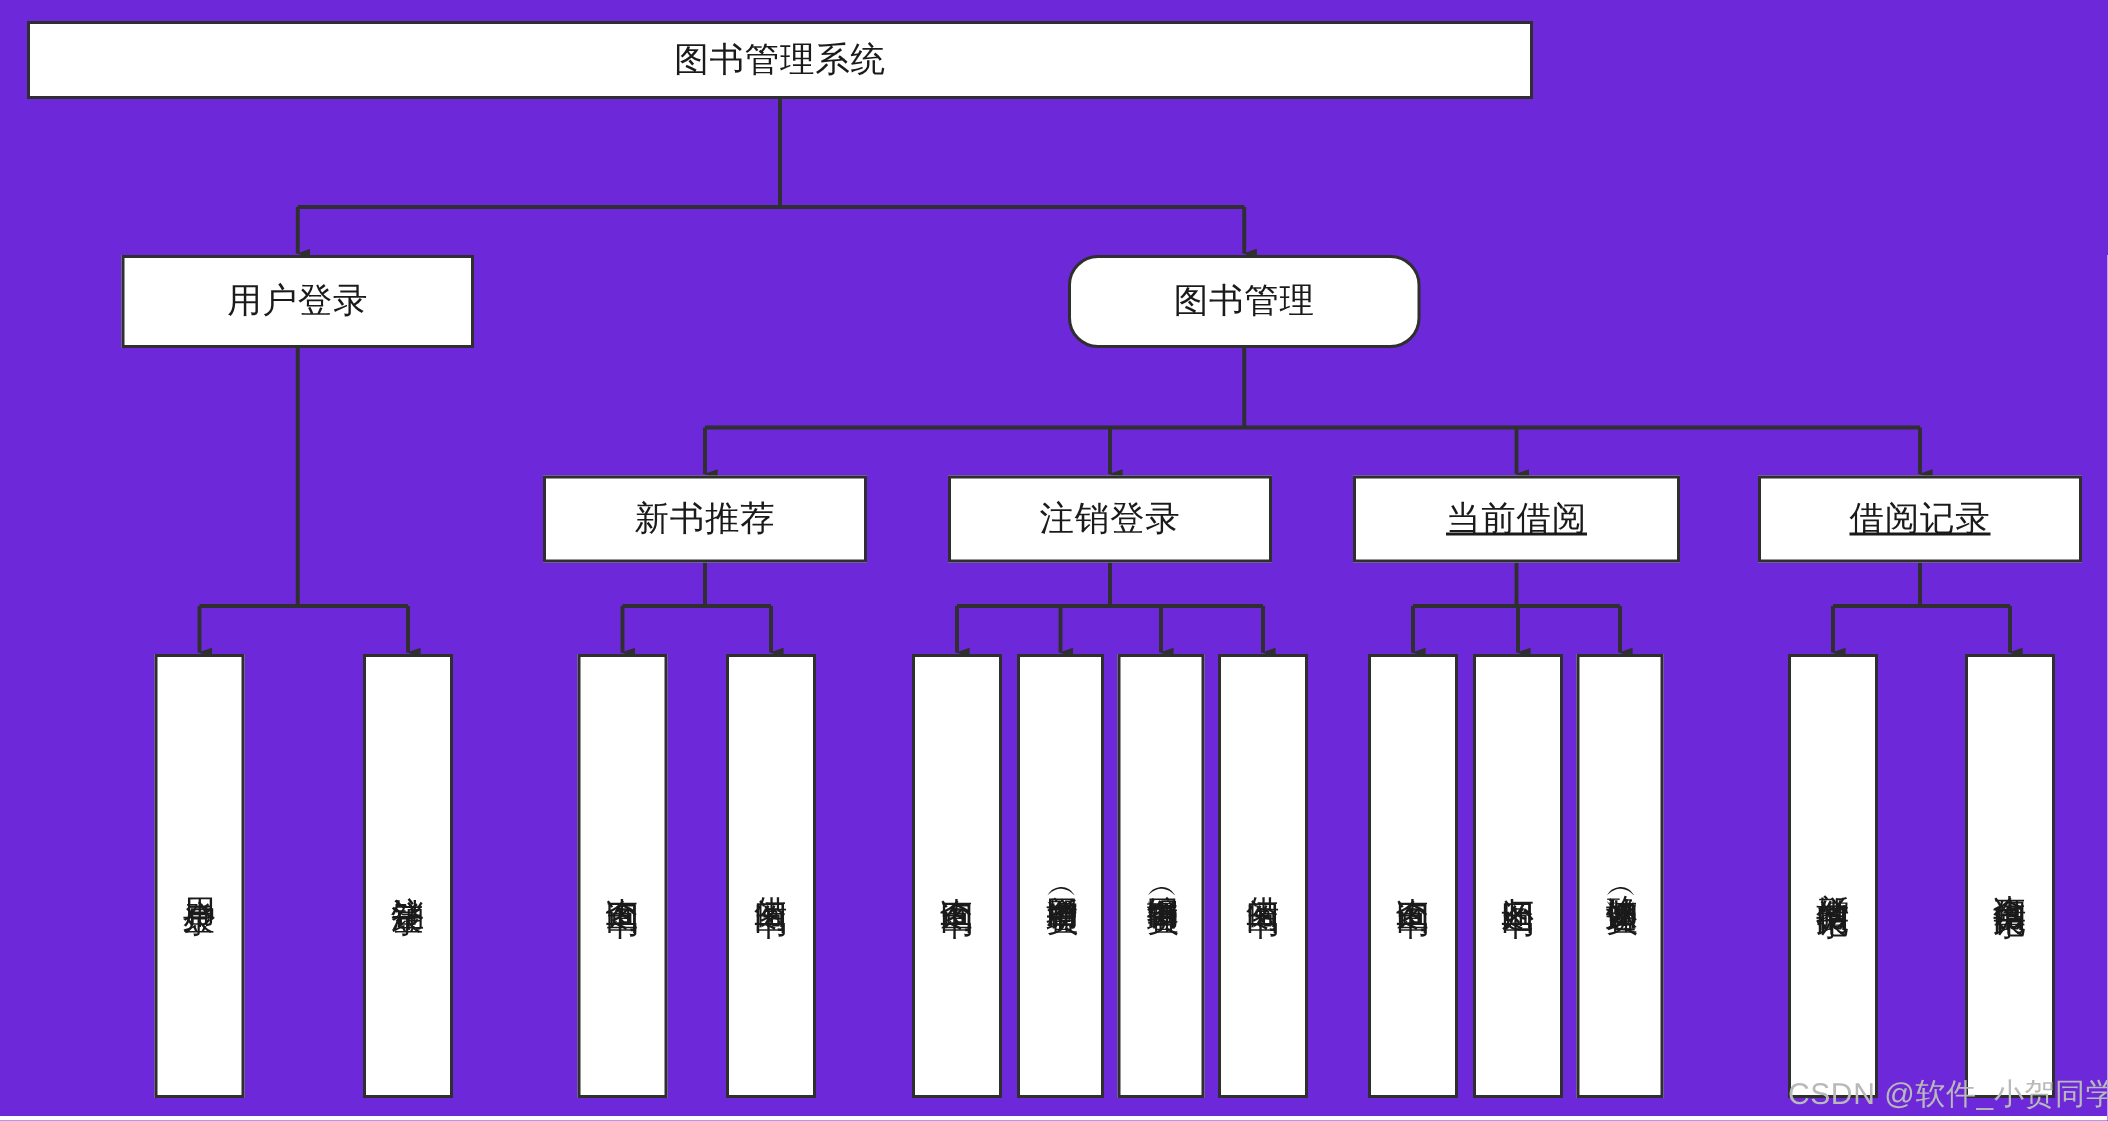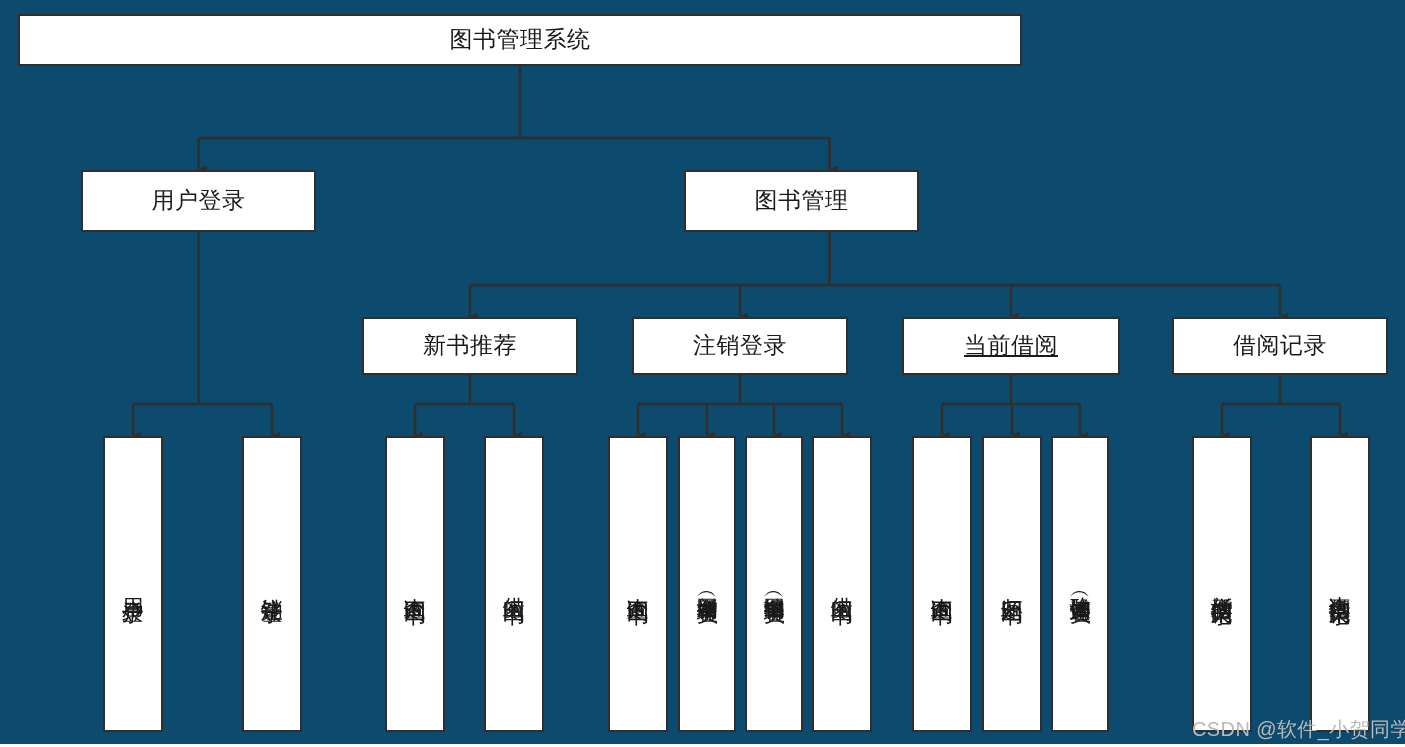--- a/index.html
+++ b/index.html
@@ -7,21 +7,21 @@
     padding: 0;
     background: #ffffff;
   }
   body {
     font-family: "Liberation Sans", "DejaVu Sans", sans-serif;
   }
   #diagram-root {
     position: relative;
     width: 1405px;
     height: 744px;
-    background: #0c4a6e;
+    background: #6d28d9;
     overflow: hidden;
   }
   svg.connectors {
     position: absolute;
     left: 0;
     top: 0;
     width: 1405px;
     height: 747px;
   }
   .node {
@@ -118,33 +118,33 @@
       </g>
   </svg>
 
   <div id="node-layer">
       <div class="node horizontal root" style="left: 18px; top: 14px; width: 1004px; height: 52px;">
         <span class="label">图书管理系统</span>
       </div>
       <div class="node horizontal" style="left: 81px; top: 170px; width: 235px; height: 62px;">
         <span class="label">用户登录</span>
       </div>
-      <div class="node horizontal" style="left: 684px; top: 170px; width: 235px; height: 62px;">
+      <div class="node horizontal" style="left: 712px; top: 170px; width: 235px; height: 62px; border-radius: 20px;">
         <span class="label">图书管理</span>
       </div>
       <div class="node horizontal" style="left: 362px; top: 317px; width: 216px; height: 58px;">
         <span class="label">新书推荐</span>
       </div>
       <div class="node horizontal" style="left: 632px; top: 317px; width: 216px; height: 58px;">
         <span class="label">注销登录</span>
       </div>
       <div class="node horizontal" style="left: 902px; top: 317px; width: 218px; height: 58px; text-decoration: underline;">
         <span class="label">当前借阅</span>
       </div>
-      <div class="node horizontal" style="left: 1172px; top: 317px; width: 216px; height: 58px;">
+      <div class="node horizontal" style="left: 1172px; top: 317px; width: 216px; height: 58px; text-decoration: underline;">
         <span class="label">借阅记录</span>
       </div>
       <div class="node vertical" style="left: 103px; top: 436px; width: 60px; height: 296px;">
         <span class="label">用户登录</span>
       </div>
       <div class="node vertical" style="left: 242px; top: 436px; width: 60px; height: 296px;">
         <span class="label">注销登录</span>
       </div>
       <div class="node vertical" style="left: 385px; top: 436px; width: 60px; height: 296px;">
         <span class="label">查询图书</span>

